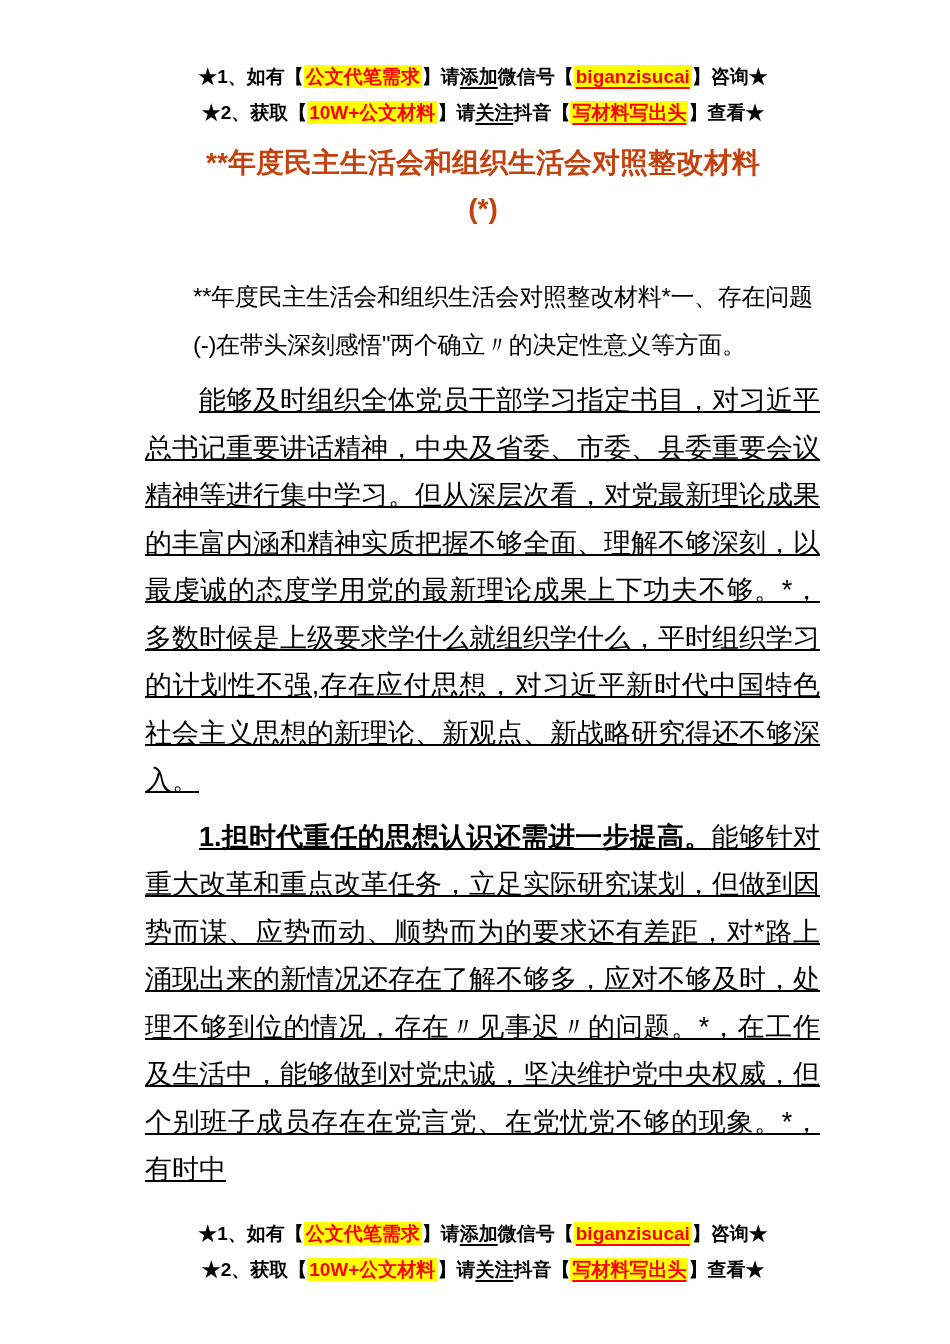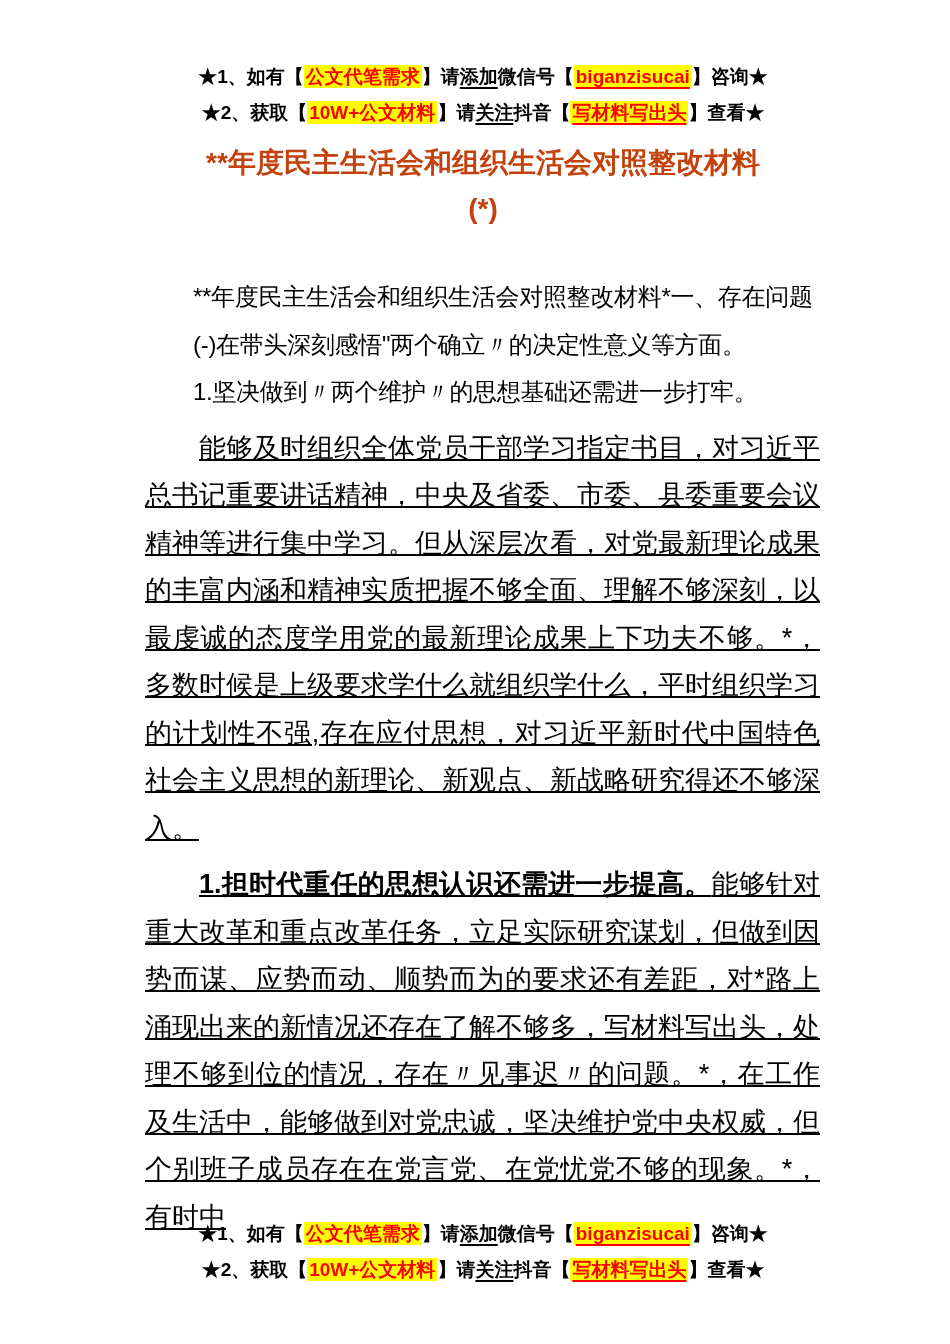--- a/index.html
+++ b/index.html
@@ -83,23 +83,22 @@
   </div>
 
   <div class="title-block">
     <div>**年度民主生活会和组织生活会对照整改材料</div>
     <div>(*)</div>
   </div>
 
   <div class="content">
     <p class="h">**年度民主生活会和组织生活会对照整改材料*一、存在问题</p>
     <p class="h">(-)在带头深刻感悟"两个确立〃的决定性意义等方面。</p>
-    <p class="h">1.坚决做到〃两个维护〃的思想基础还需进一步打牢。</p>
     <p class="para">能够及时组织全体党员干部学习指定书目，对习近平总书记重要讲话精神，中央及省委、市委、县委重要会议精神等进行集中学习。但从深层次看，对党最新理论成果的丰富内涵和精神实质把握不够全面、理解不够深刻，以最虔诚的态度学用党的最新理论成果上下功夫不够。*，多数时候是上级要求学什么就组织学什么，平时组织学习的计划性不强,存在应付思想，对习近平新时代中国特色社会主义思想的新理论、新观点、新战略研究得还不够深入。</p>
-    <p class="para"><span class="lead-bold">1.担时代重任的思想认识还需进一步提高。</span><span>能够针对重大改革和重点改革任务，立足实际研究谋划，但做到因势而谋、应势而动、顺势而为的要求还有差距，对*路上涌现出来的新情况还存在了解不够多，写材料写出头，处理不够到位的情况，存在〃见事迟〃的问题。*，在工作及生活中，能够做到对党忠诚，坚决维护党中央权威，但个别班子成员存在在党言党、在党忧党不够的现象。*，有时中</span></p>
+    <p class="para"><span class="lead-bold">1.担时代重任的思想认识还需进一步提高。</span><span>能够针对重大改革和重点改革任务，立足实际研究谋划，但做到因势而谋、应势而动、顺势而为的要求还有差距，对*路上涌现出来的新情况还存在了解不够多，应对不够及时，处理不够到位的情况，存在〃见事迟〃的问题。*，在工作及生活中，能够做到对党忠诚，坚决维护党中央权威，但个别班子成员存在在党言党、在党忧党不够的现象。*，有时中</span></p>
   </div>
 
   <div class="notice notice-bottom">
     <div>
       <span>★1、如有【</span><span class="hl">公文代笔需求</span><span>】请</span><span class="u-black">添加</span><span>微信号【</span><span class="hl hl-underline">biganzisucai</span><span>】咨询★</span>
     </div>
     <div>
       <span>★2、获取【</span><span class="hl">10W+公文材料</span><span>】请</span><span class="u-black">关注</span><span>抖音【</span><span class="hl hl-underline">写材料写出头</span><span>】查看★</span>
     </div>
   </div>

